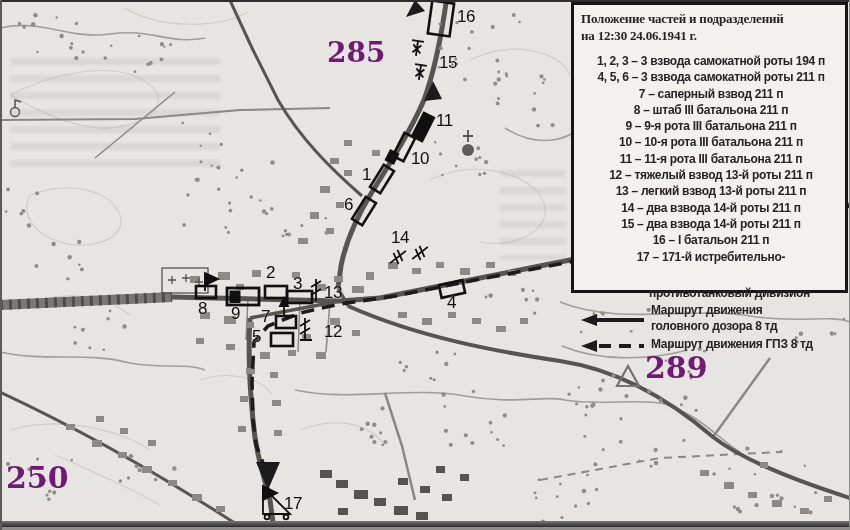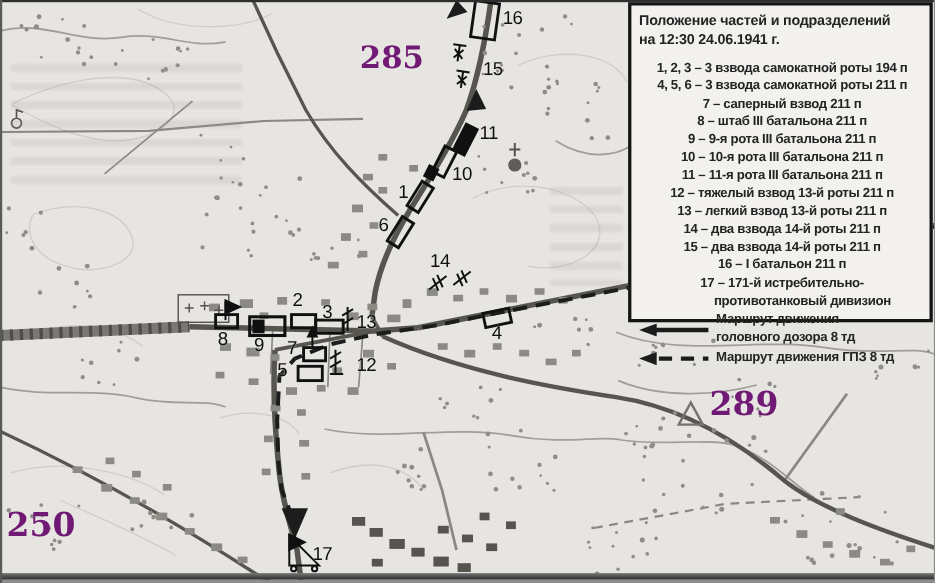--- a/index.html
+++ b/index.html
@@ -23,24 +23,24 @@
   .mk{position:absolute;z-index:12;color:#0f0f0f;font-weight:normal;font-size:17px;line-height:17px;
       letter-spacing:-.5px;text-shadow:0 0 2px rgba(231,229,225,.8);}
   
   .elev{position:absolute;z-index:6;font-family:"DejaVu Serif",serif;font-weight:bold;color:#701a75;}
   
   .legend{
     position:absolute;left:571px;top:2px;width:277px;height:291px;z-index:30;
     background:#f2f1ee;border:3px solid #151515;box-sizing:border-box;
     padding:6px 4px 0 7px;color:#242424;
   }
-  .legend .title{font-weight:bold;font-size:13px;line-height:16.5px;letter-spacing:-.2px;white-space:nowrap;}
+  .legend .title{font-weight:bold;font-size:13px;line-height:16.5px;letter-spacing:-.2px;white-space:nowrap;font-family:Liberation Serif, serif;}
   .legend .items{margin-top:9px;}
   .legend .item{font-weight:bold;font-size:12px;line-height:16.3px;letter-spacing:-.3px;white-space:nowrap;text-align:center;}
-  .legend .item.indent{padding-left:37px;}
+  .legend .item.indent{padding-left:37px;margin-top:20px;}
   .legend .routes{margin-top:1px;}
   .route-row{display:flex;align-items:center;}
   .route-row svg{flex:0 0 auto;margin-top:3px;}
   .route-label{font-weight:bold;font-size:12px;line-height:16px;letter-spacing:-.3px;white-space:nowrap;margin-left:6px;}
 </style>
 </head>
 <body>
 
 <div id="screen">
 

